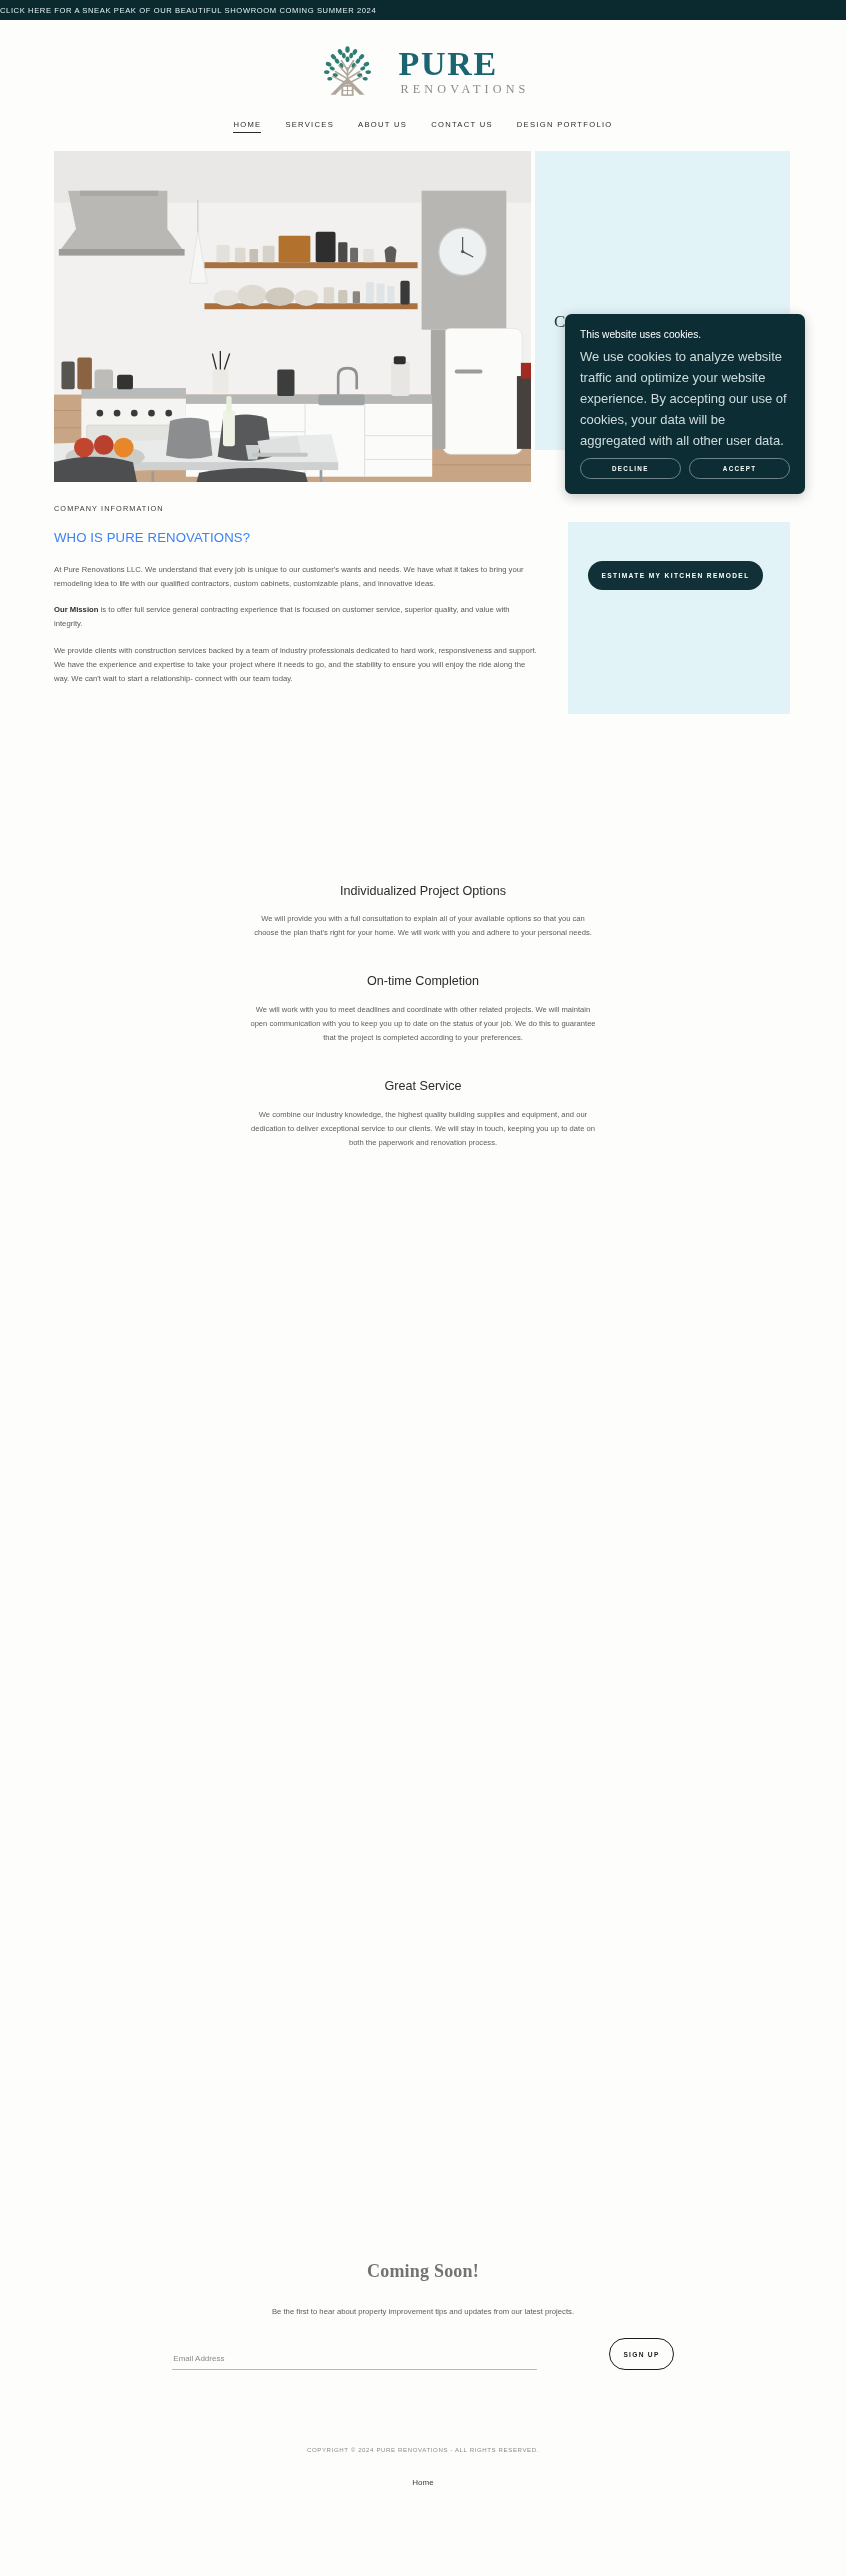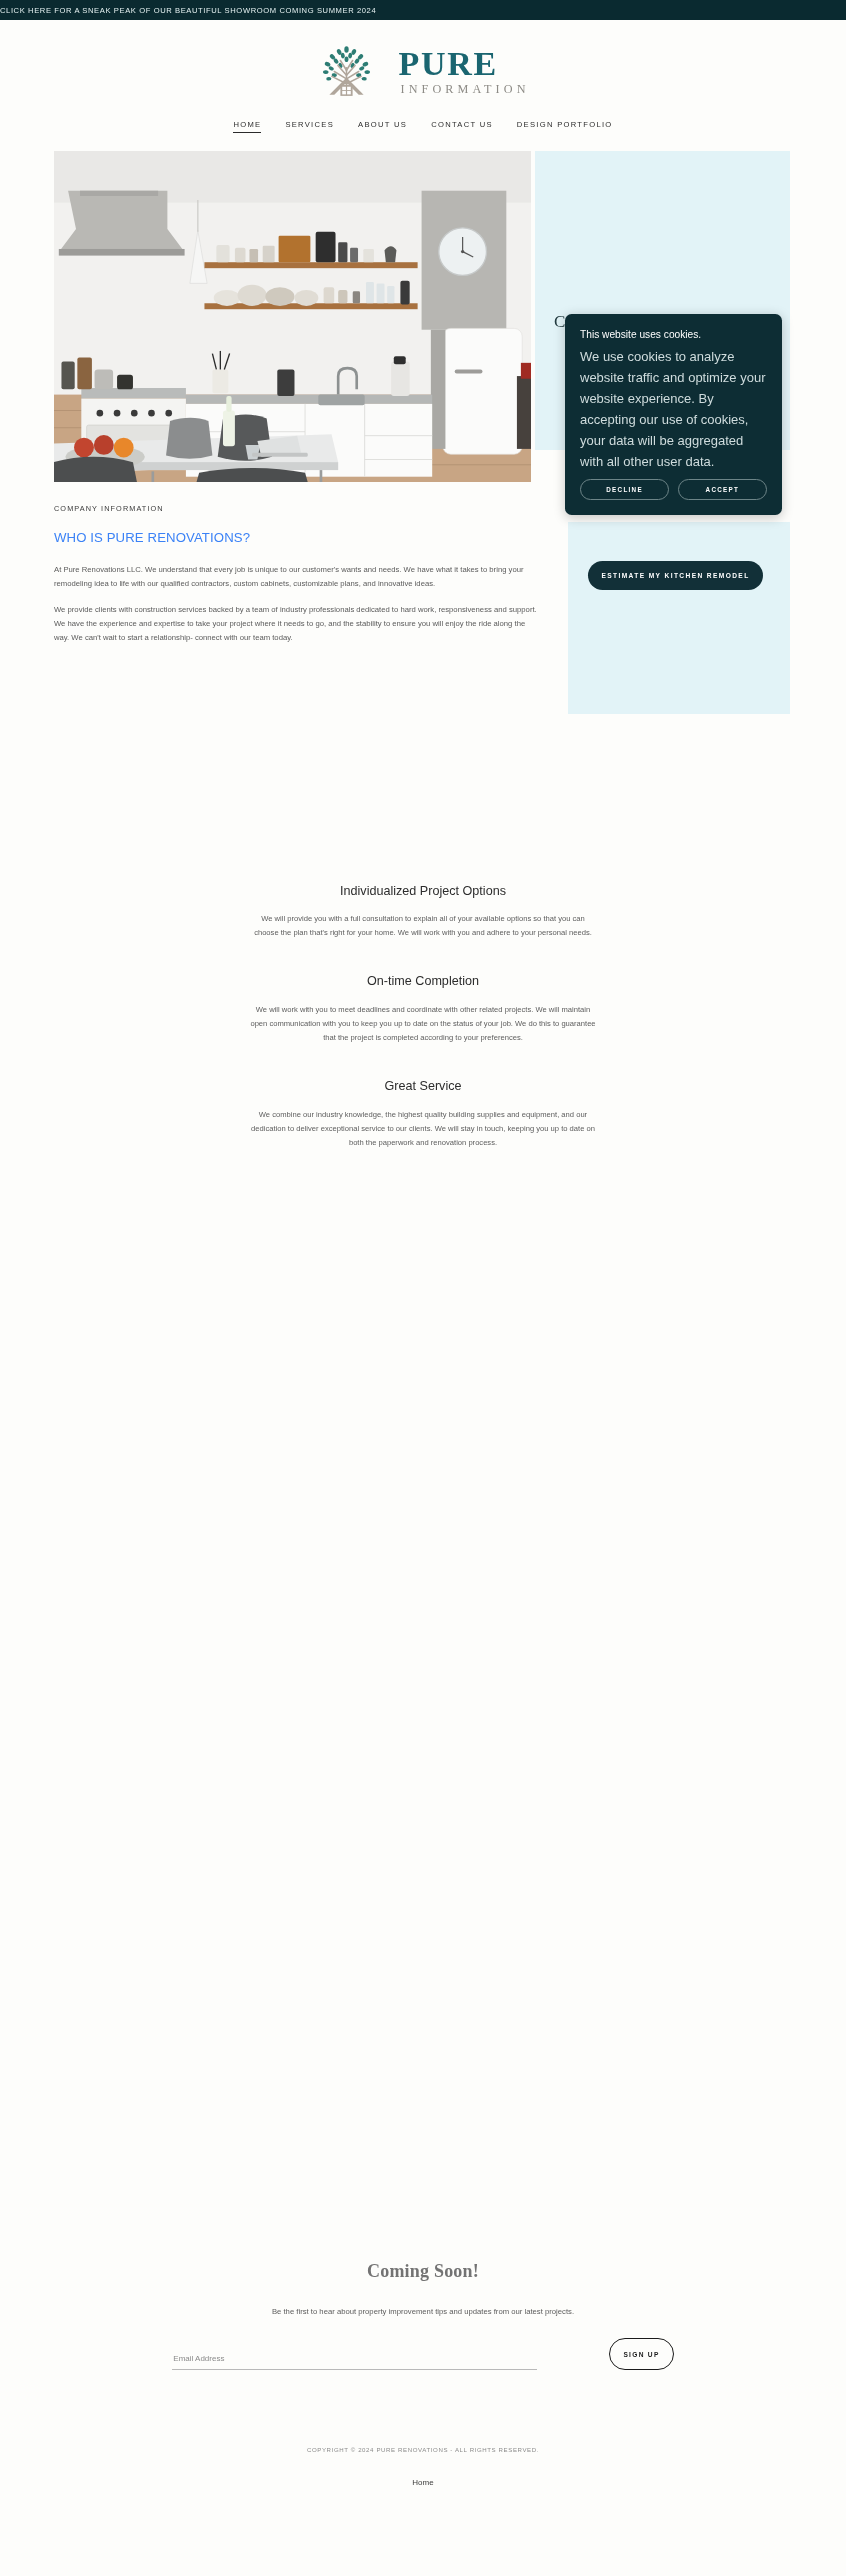--- a/index.html
+++ b/index.html
@@ -124,21 +124,21 @@
     font-size: 17px;
     color: #243c41;
     white-space: nowrap;
   }
 
   
   .cookie-banner {
     position: absolute;
     left: 565px;
     top: 163px;
-    width: 217px;
+    width: 240px;
     background: #0d2d34;
     border-radius: 6.6px;
     padding: 14.5px 15px 14.5px;
     box-shadow: 0 2.6px 12px rgba(0,0,0,0.22);
     z-index: 30;
   }
   .cookie-title {
     color: #ffffff;
     font-size: 10.2px;
     font-weight: 400;
@@ -388,21 +388,21 @@
         <path d="M50 60 L22 88 L30 88 L50 68 L70 88 L78 88 Z" fill="#b0a69b"></path>
         <rect x="40" y="72" width="20" height="18" fill="#b0a69b"></rect>
         <rect x="43" y="75" width="6" height="5.5" fill="#ffffff"></rect>
         <rect x="51" y="75" width="6" height="5.5" fill="#ffffff"></rect>
         <rect x="43" y="82" width="6" height="5.5" fill="#ffffff"></rect>
         <rect x="51" y="82" width="6" height="5.5" fill="#ffffff"></rect>
       </svg>
     </span>
     <span class="logo-type">
       <span class="logo-pure">PURE</span>
-      <span class="logo-reno">INFORMATION</span>
+      <span class="logo-reno">RENOVATIONS</span>
     </span>
   </div>
 
   <nav class="nav">
     <span class="nav-item active">HOME</span>
     <span class="nav-item">SERVICES</span>
     <span class="nav-item">ABOUT US</span>
     <span class="nav-item">CONTACT US</span>
     <span class="nav-item">DESIGN PORTFOLIO</span>
   </nav>
@@ -550,20 +550,21 @@
   </div>
 </div>
 
 <div class="company-sec">
   <div class="company-inner">
     <div class="eyebrow">COMPANY INFORMATION</div>
     <h2 class="sec-title">WHO IS PURE RENOVATIONS?</h2>
 
     <div class="body-col">
       <p>At Pure Renovations LLC. We understand that every job is unique to our customer's wants and needs. We have what it takes to bring your remodeling idea to life with our qualified contractors, custom cabinets, customizable plans, and innovative ideas.</p>
+      <p><strong>Our Mission</strong><span> is to offer full service general contracting experience that is focused on customer service, superior quality, and value with integrity.</span></p>
       <p>We provide clients with construction services backed by a team of industry professionals dedicated to hard work, responsiveness and support. We have the experience and expertise to take your project where it needs to go, and the stability to ensure you will enjoy the ride along the way. We can't wait to start a relationship- connect with our team today.</p>
     </div>
 
     <div class="side-card">
       <button class="cta-btn">ESTIMATE MY KITCHEN REMODEL</button>
     </div>
   </div>
 </div>
 
 <div class="features">

